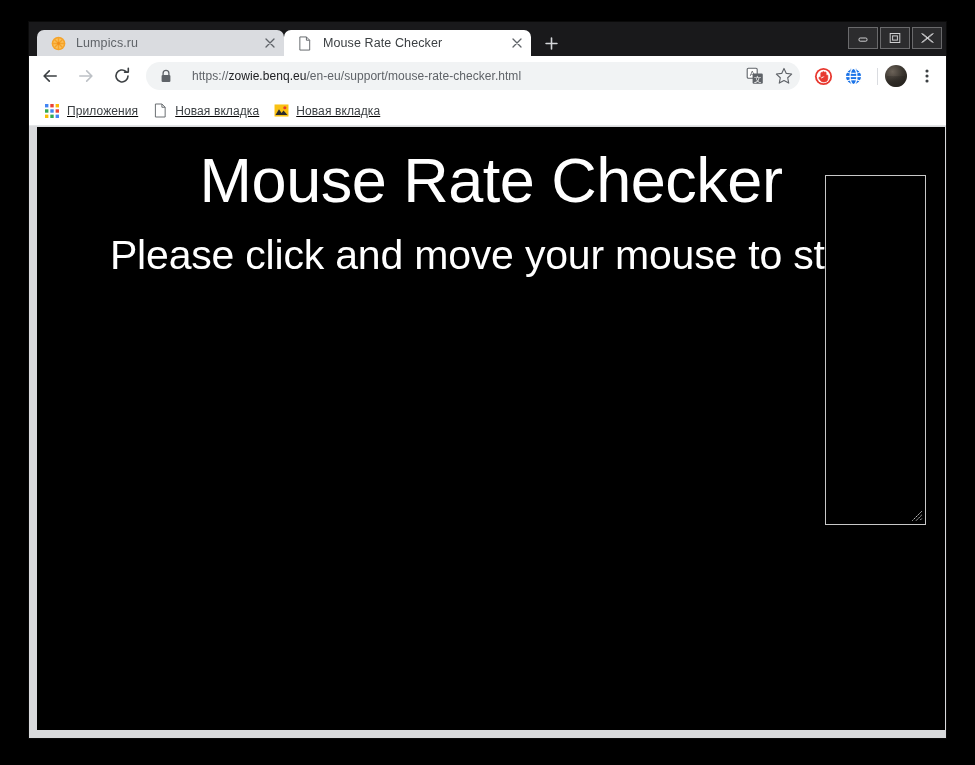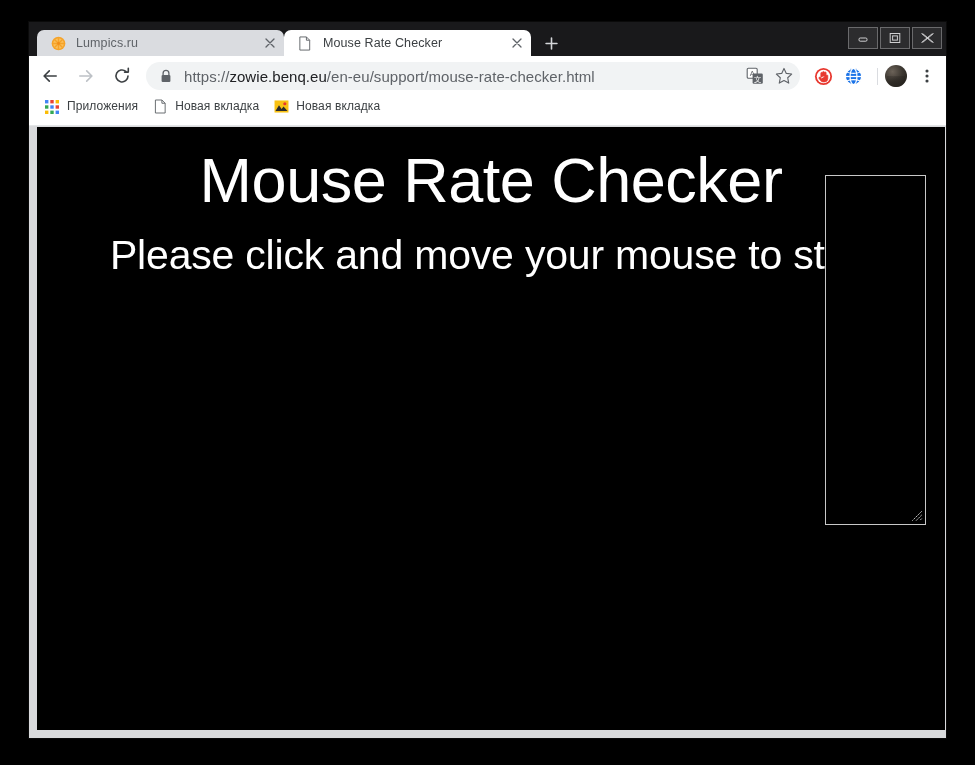--- a/index.html
+++ b/index.html
@@ -150,26 +150,26 @@
     cursor: text;
     position: relative;
   }
   #lock-icon-wrap {
     width: 28px; height: 28px;
     flex: 0 0 28px;
     margin-left: 6px;
     display: flex; align-items: center; justify-content: center;
   }
   #url-text {
-    font-size: 15px;
+    font-size: 12px;
     color: #5f6368;
     white-space: nowrap;
     overflow: hidden;
     letter-spacing: 0.05px;
-    margin-left: 4px;
+    margin-left: 12px;
   }
   #url-text .url-strong { color: #202124; }
   #omnibox-actions {
     position: absolute;
     right: 0; top: 0;
     height: 28px;
     display: flex;
     align-items: center;
   }
   .omni-icon {
@@ -229,26 +229,27 @@
     height: 30px;
     background: #ffffff;
     display: flex;
     align-items: center;
     padding-left: 11px;
     box-sizing: border-box;
     border-bottom: 1px solid #e4e6e8;
   }
   .bookmark {
     display: flex;
-    align-items: flex-start;
+    align-items: center;
     height: 24px;
     padding: 0 8px 0 4px;
     border-radius: 4px;
     cursor: default;
     margin-right: 2px;
+    text-decoration: underline;
   }
   .bm-icon {
     width: 16px; height: 16px;
     flex: 0 0 16px;
     display: flex; align-items: center; justify-content: center;
     margin-right: 7px;
   }
   .bm-label {
     font-size: 12px;
     color: #3c4043;

